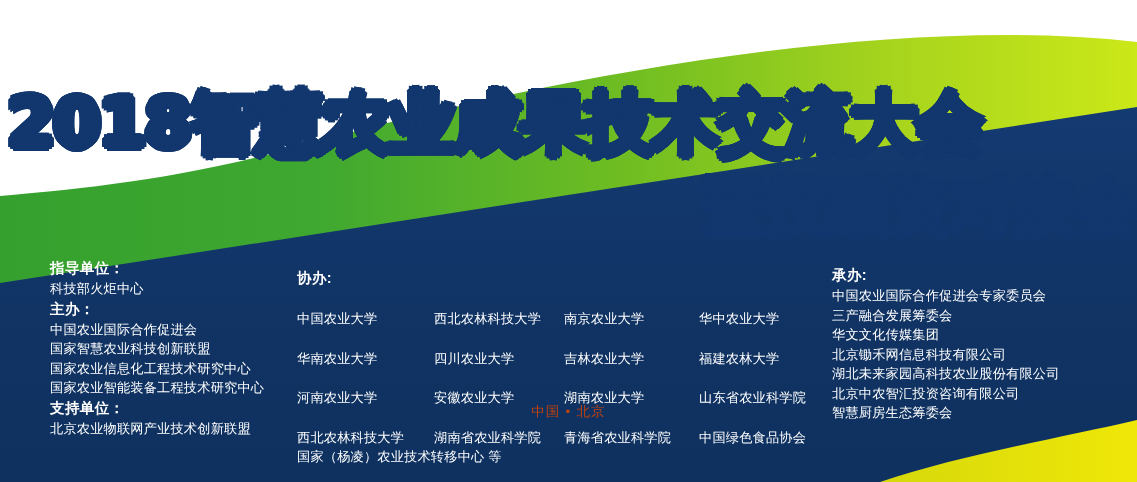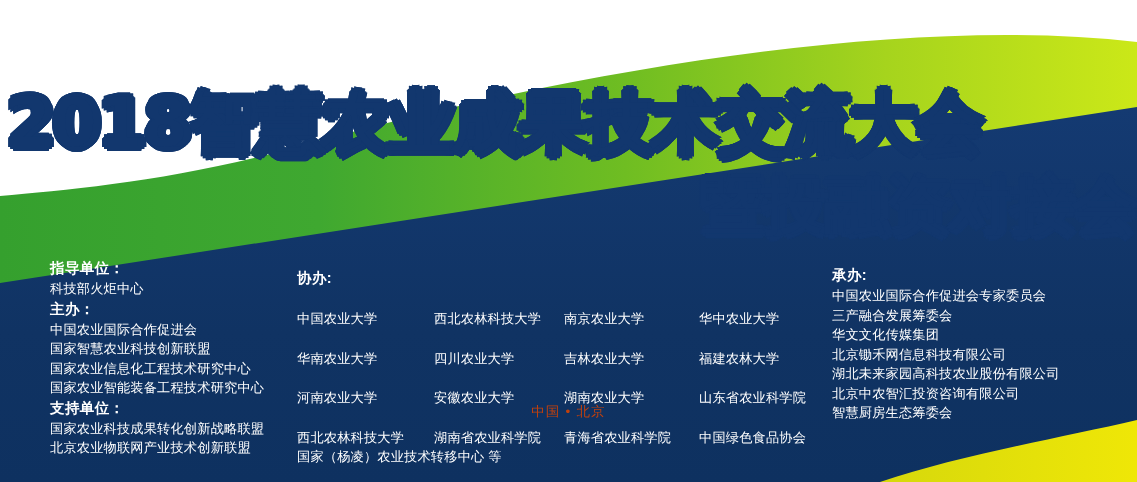--- a/index.html
+++ b/index.html
@@ -180,21 +180,20 @@
       <div class="blk-head">指导单位：</div>
       <div class="blk-line">科技部火炬中心</div>
 
       <div class="blk-head">主办：</div>
       <div class="blk-line">中国农业国际合作促进会</div>
       <div class="blk-line">国家智慧农业科技创新联盟</div>
       <div class="blk-line">国家农业信息化工程技术研究中心</div>
       <div class="blk-line">国家农业智能装备工程技术研究中心</div>
 
       <div class="blk-head">支持单位：</div>
-      <div class="blk-line">国家农业科技成果转化创新战略联盟</div>
       <div class="blk-line">北京农业物联网产业技术创新联盟</div>
     </div>
 
     <div class="col col-co">
       <div class="blk-head">协办:</div>
       <div class="co-grid">
         <div class="blk-line">中国农业大学</div>
         <div class="blk-line">西北农林科技大学</div>
         <div class="blk-line">南京农业大学</div>
         <div class="blk-line">华中农业大学</div>

